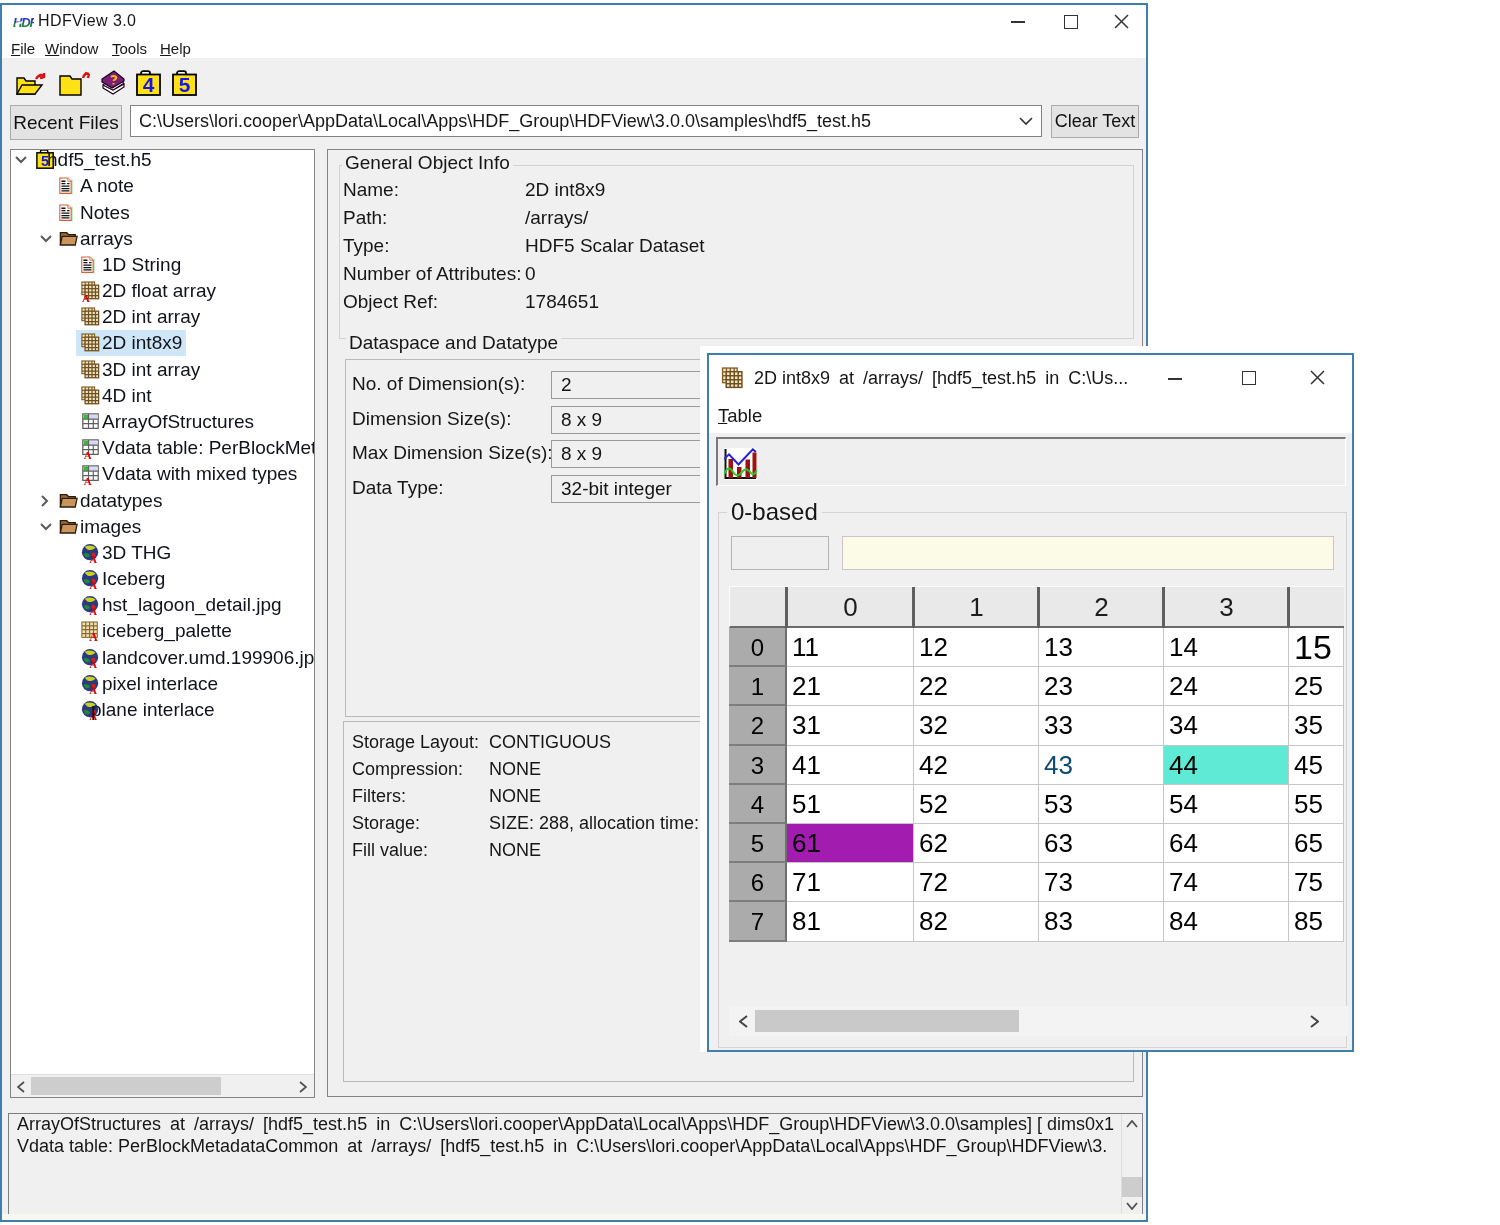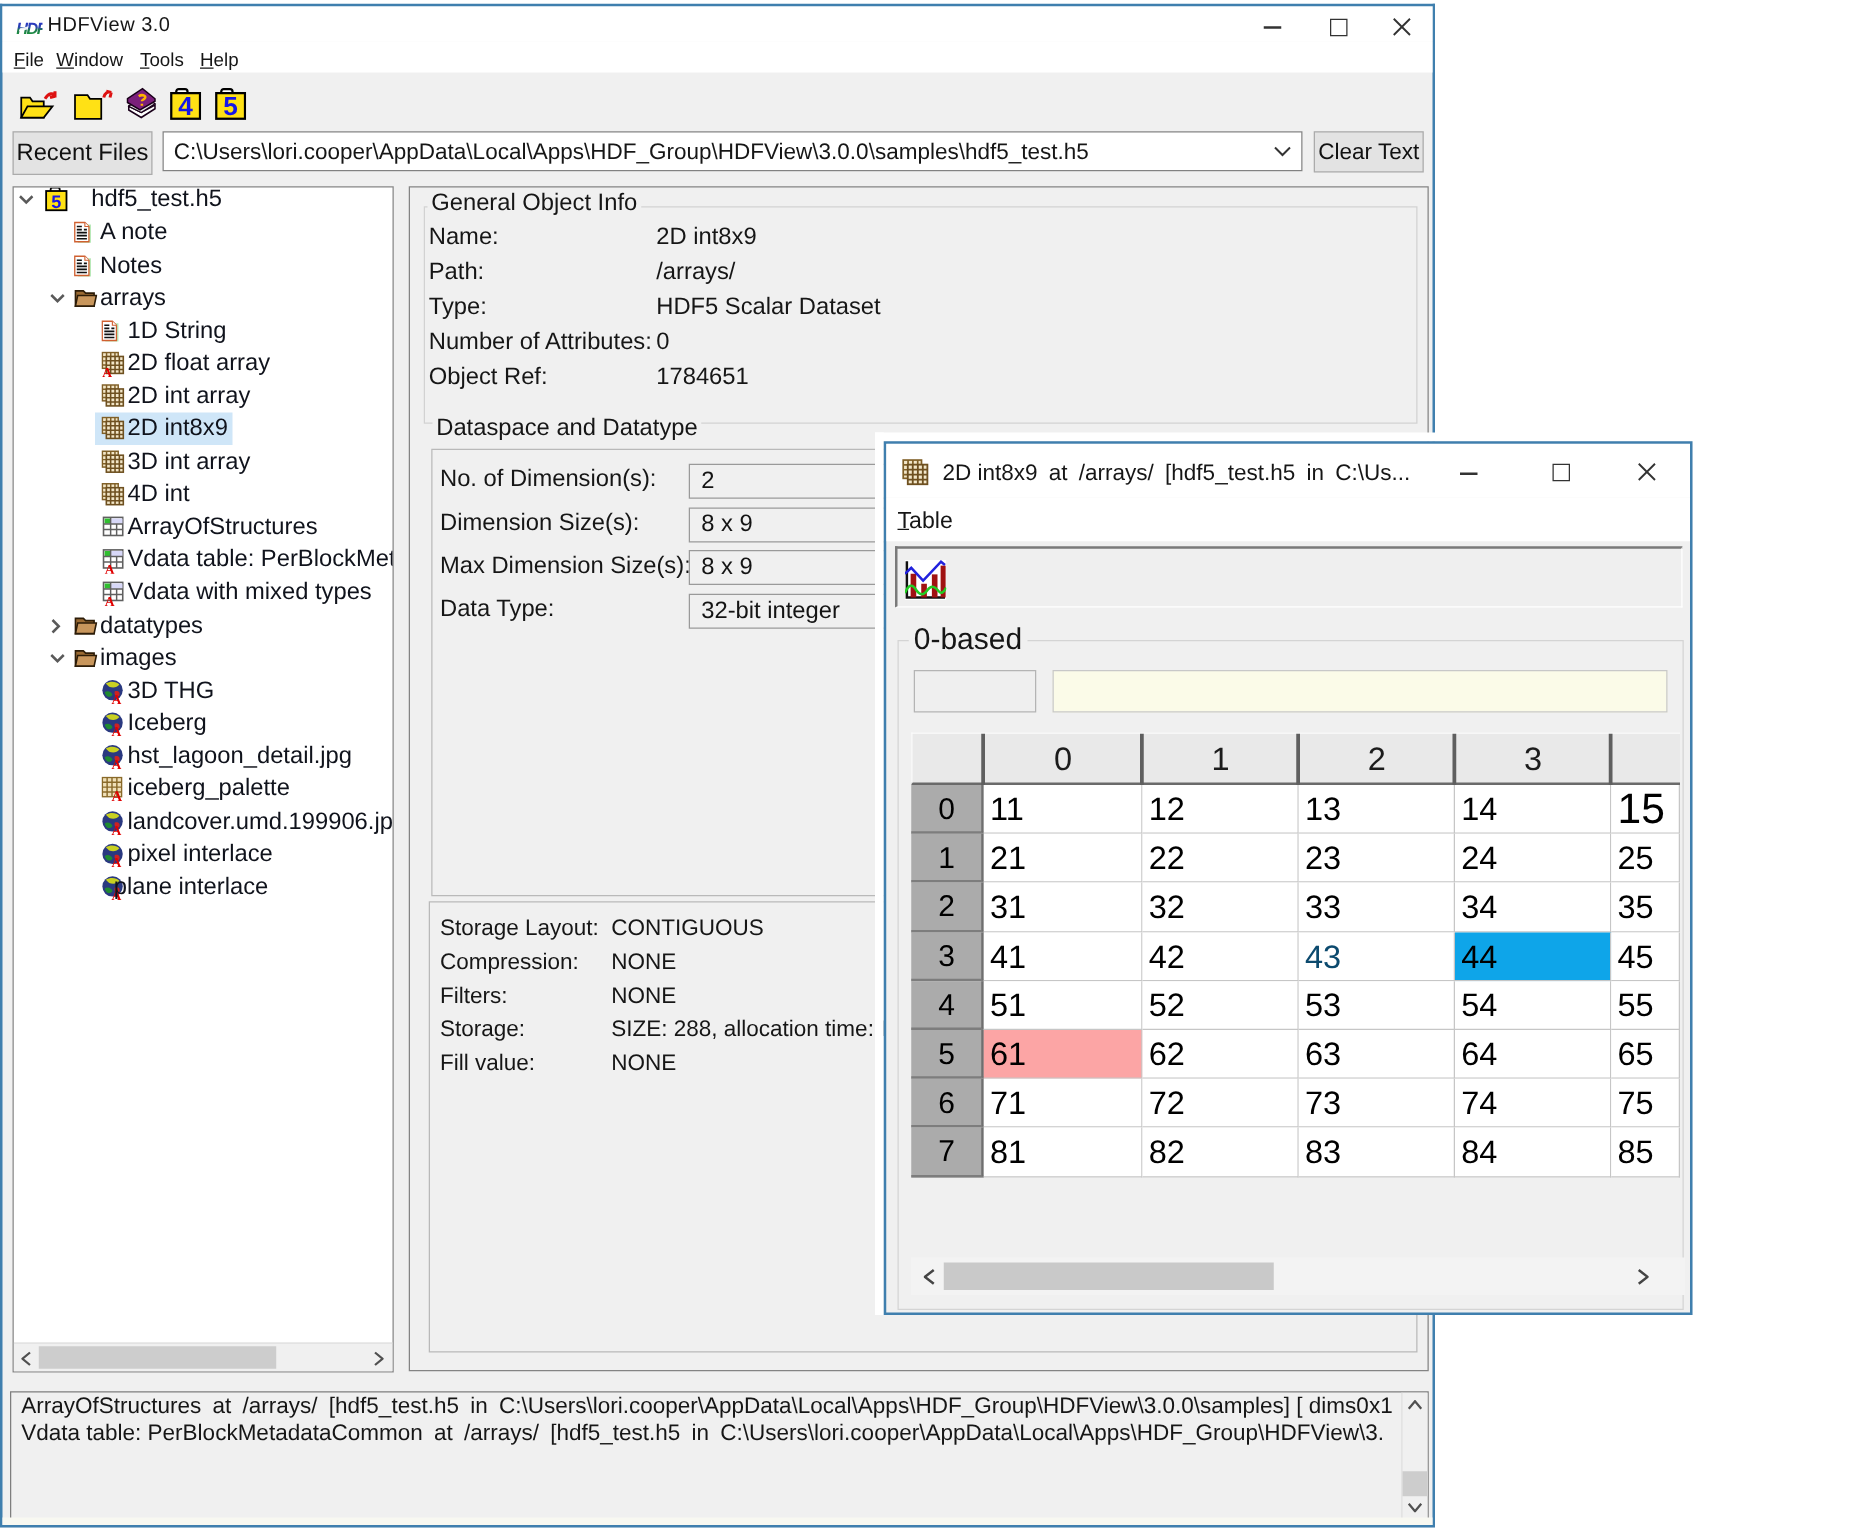--- a/index.html
+++ b/index.html
@@ -125,21 +125,21 @@
       <path d="M1 1 L7 7 L13 1" stroke="#333" stroke-width="1.6" fill="none"></path>
     </svg>
 <div class="btn" style="left:1049px;top:103px;width:88px;height:33px;font-size:18px;line-height:31px;">Clear Text</div>
 <div class="a" style="left:8px;top:147px;width:305px;height:949px;background:#fff;border:1px solid #848484;box-sizing:border-box;overflow:hidden;">
 <svg class="a" style="left:4px;top:5px" width="12" height="9" viewBox="0 0 12 9">
         <use href="#chev-v"></use>
       </svg>
 <svg class="a" style="left:25px;top:0px" width="19" height="21" viewBox="0 0 21 23">
         <use href="#i-hdf5"></use>
       </svg>
-<div class="trow" style="left:62px;top:-1px;">hdf5_test.h5</div>
+<div class="trow" style="left:36px;top:-1px;">hdf5_test.h5</div>
 <svg class="a" style="left:48px;top:26px" width="17" height="21" viewBox="0 0 21 23">
         <use href="#i-doc"></use>
       </svg>
 <div class="trow" style="left:69px;top:25px;">A note</div>
 <svg class="a" style="left:48px;top:53px" width="17" height="21" viewBox="0 0 21 23">
         <use href="#i-doc"></use>
       </svg>
 <div class="trow" style="left:69px;top:52px;">Notes</div>
 <svg class="a" style="left:29px;top:84px" width="12" height="9" viewBox="0 0 12 9">
         <use href="#chev-v"></use>
@@ -340,30 +340,30 @@
 <div class="a" style="left:0;top:120.4px;width:58px;height:39.2px;background:#ababab;border-right:2px solid #6f6f6f;border-bottom:2px solid #7d7d7d;box-sizing:border-box;color:#000;font-size:24px;text-align:right;padding-right:21px;line-height:39.2px;">2</div>
 <div class="a" style="left:58px;top:120.4px;width:127px;height:39.2px;background:#fff;border-right:1px solid #c6c6c6;border-bottom:1px solid #c6c6c6;box-sizing:border-box;color:#000;font-size:26px;padding-left:5px;line-height:39.2px;">31</div>
 <div class="a" style="left:185px;top:120.4px;width:125px;height:39.2px;background:#fff;border-right:1px solid #c6c6c6;border-bottom:1px solid #c6c6c6;box-sizing:border-box;color:#000;font-size:26px;padding-left:5px;line-height:39.2px;">32</div>
 <div class="a" style="left:310px;top:120.4px;width:125px;height:39.2px;background:#fff;border-right:1px solid #c6c6c6;border-bottom:1px solid #c6c6c6;box-sizing:border-box;color:#000;font-size:26px;padding-left:5px;line-height:39.2px;">33</div>
 <div class="a" style="left:435px;top:120.4px;width:125px;height:39.2px;background:#fff;border-right:1px solid #c6c6c6;border-bottom:1px solid #c6c6c6;box-sizing:border-box;color:#000;font-size:26px;padding-left:5px;line-height:39.2px;">34</div>
 <div class="a" style="left:560px;top:120.4px;width:55px;height:39.2px;background:#fff;border-right:1px solid #c6c6c6;border-bottom:1px solid #c6c6c6;box-sizing:border-box;color:#000;font-size:26px;padding-left:5px;line-height:39.2px;">35</div>
 <div class="a" style="left:0;top:159.6px;width:58px;height:39.2px;background:#ababab;border-right:2px solid #6f6f6f;border-bottom:2px solid #7d7d7d;box-sizing:border-box;color:#000;font-size:24px;text-align:right;padding-right:21px;line-height:39.2px;">3</div>
 <div class="a" style="left:58px;top:159.6px;width:127px;height:39.2px;background:#fff;border-right:1px solid #c6c6c6;border-bottom:1px solid #c6c6c6;box-sizing:border-box;color:#000;font-size:26px;padding-left:5px;line-height:39.2px;">41</div>
 <div class="a" style="left:185px;top:159.6px;width:125px;height:39.2px;background:#fff;border-right:1px solid #c6c6c6;border-bottom:1px solid #c6c6c6;box-sizing:border-box;color:#000;font-size:26px;padding-left:5px;line-height:39.2px;">42</div>
 <div class="a" style="left:310px;top:159.6px;width:125px;height:39.2px;background:#fff;border-right:1px solid #c6c6c6;border-bottom:1px solid #c6c6c6;box-sizing:border-box;color:#0c4a6e;font-size:26px;padding-left:5px;line-height:39.2px;">43</div>
-<div class="a" style="left:435px;top:159.6px;width:125px;height:39.2px;background:#0ea5e9;border-right:1px solid #c6c6c6;border-bottom:1px solid #c6c6c6;box-sizing:border-box;color:#000;font-size:26px;padding-left:5px;line-height:39.2px;">44</div>
+<div class="a" style="left:435px;top:159.6px;width:125px;height:39.2px;background:#5eead4;border-right:1px solid #c6c6c6;border-bottom:1px solid #c6c6c6;box-sizing:border-box;color:#000;font-size:26px;padding-left:5px;line-height:39.2px;">44</div>
 <div class="a" style="left:560px;top:159.6px;width:55px;height:39.2px;background:#fff;border-right:1px solid #c6c6c6;border-bottom:1px solid #c6c6c6;box-sizing:border-box;color:#000;font-size:26px;padding-left:5px;line-height:39.2px;">45</div>
 <div class="a" style="left:0;top:198.8px;width:58px;height:39.2px;background:#ababab;border-right:2px solid #6f6f6f;border-bottom:2px solid #7d7d7d;box-sizing:border-box;color:#000;font-size:24px;text-align:right;padding-right:21px;line-height:39.2px;">4</div>
 <div class="a" style="left:58px;top:198.8px;width:127px;height:39.2px;background:#fff;border-right:1px solid #c6c6c6;border-bottom:1px solid #c6c6c6;box-sizing:border-box;color:#000;font-size:26px;padding-left:5px;line-height:39.2px;">51</div>
 <div class="a" style="left:185px;top:198.8px;width:125px;height:39.2px;background:#fff;border-right:1px solid #c6c6c6;border-bottom:1px solid #c6c6c6;box-sizing:border-box;color:#000;font-size:26px;padding-left:5px;line-height:39.2px;">52</div>
 <div class="a" style="left:310px;top:198.8px;width:125px;height:39.2px;background:#fff;border-right:1px solid #c6c6c6;border-bottom:1px solid #c6c6c6;box-sizing:border-box;color:#000;font-size:26px;padding-left:5px;line-height:39.2px;">53</div>
 <div class="a" style="left:435px;top:198.8px;width:125px;height:39.2px;background:#fff;border-right:1px solid #c6c6c6;border-bottom:1px solid #c6c6c6;box-sizing:border-box;color:#000;font-size:26px;padding-left:5px;line-height:39.2px;">54</div>
 <div class="a" style="left:560px;top:198.8px;width:55px;height:39.2px;background:#fff;border-right:1px solid #c6c6c6;border-bottom:1px solid #c6c6c6;box-sizing:border-box;color:#000;font-size:26px;padding-left:5px;line-height:39.2px;">55</div>
 <div class="a" style="left:0;top:238.0px;width:58px;height:39.2px;background:#ababab;border-right:2px solid #6f6f6f;border-bottom:2px solid #7d7d7d;box-sizing:border-box;color:#000;font-size:24px;text-align:right;padding-right:21px;line-height:39.2px;">5</div>
-<div class="a" style="left:58px;top:238.0px;width:127px;height:39.2px;background:#fca5a5;border-right:1px solid #c6c6c6;border-bottom:1px solid #c6c6c6;box-sizing:border-box;color:#000;font-size:26px;padding-left:5px;line-height:39.2px;">61</div>
+<div class="a" style="left:58px;top:238.0px;width:127px;height:39.2px;background:#a21caf;border-right:1px solid #c6c6c6;border-bottom:1px solid #c6c6c6;box-sizing:border-box;color:#000;font-size:26px;padding-left:5px;line-height:39.2px;">61</div>
 <div class="a" style="left:185px;top:238.0px;width:125px;height:39.2px;background:#fff;border-right:1px solid #c6c6c6;border-bottom:1px solid #c6c6c6;box-sizing:border-box;color:#000;font-size:26px;padding-left:5px;line-height:39.2px;">62</div>
 <div class="a" style="left:310px;top:238.0px;width:125px;height:39.2px;background:#fff;border-right:1px solid #c6c6c6;border-bottom:1px solid #c6c6c6;box-sizing:border-box;color:#000;font-size:26px;padding-left:5px;line-height:39.2px;">63</div>
 <div class="a" style="left:435px;top:238.0px;width:125px;height:39.2px;background:#fff;border-right:1px solid #c6c6c6;border-bottom:1px solid #c6c6c6;box-sizing:border-box;color:#000;font-size:26px;padding-left:5px;line-height:39.2px;">64</div>
 <div class="a" style="left:560px;top:238.0px;width:55px;height:39.2px;background:#fff;border-right:1px solid #c6c6c6;border-bottom:1px solid #c6c6c6;box-sizing:border-box;color:#000;font-size:26px;padding-left:5px;line-height:39.2px;">65</div>
 <div class="a" style="left:0;top:277.2px;width:58px;height:39.2px;background:#ababab;border-right:2px solid #6f6f6f;border-bottom:2px solid #7d7d7d;box-sizing:border-box;color:#000;font-size:24px;text-align:right;padding-right:21px;line-height:39.2px;">6</div>
 <div class="a" style="left:58px;top:277.2px;width:127px;height:39.2px;background:#fff;border-right:1px solid #c6c6c6;border-bottom:1px solid #c6c6c6;box-sizing:border-box;color:#000;font-size:26px;padding-left:5px;line-height:39.2px;">71</div>
 <div class="a" style="left:185px;top:277.2px;width:125px;height:39.2px;background:#fff;border-right:1px solid #c6c6c6;border-bottom:1px solid #c6c6c6;box-sizing:border-box;color:#000;font-size:26px;padding-left:5px;line-height:39.2px;">72</div>
 <div class="a" style="left:310px;top:277.2px;width:125px;height:39.2px;background:#fff;border-right:1px solid #c6c6c6;border-bottom:1px solid #c6c6c6;box-sizing:border-box;color:#000;font-size:26px;padding-left:5px;line-height:39.2px;">73</div>
 <div class="a" style="left:435px;top:277.2px;width:125px;height:39.2px;background:#fff;border-right:1px solid #c6c6c6;border-bottom:1px solid #c6c6c6;box-sizing:border-box;color:#000;font-size:26px;padding-left:5px;line-height:39.2px;">74</div>
 <div class="a" style="left:560px;top:277.2px;width:55px;height:39.2px;background:#fff;border-right:1px solid #c6c6c6;border-bottom:1px solid #c6c6c6;box-sizing:border-box;color:#000;font-size:26px;padding-left:5px;line-height:39.2px;">75</div>

